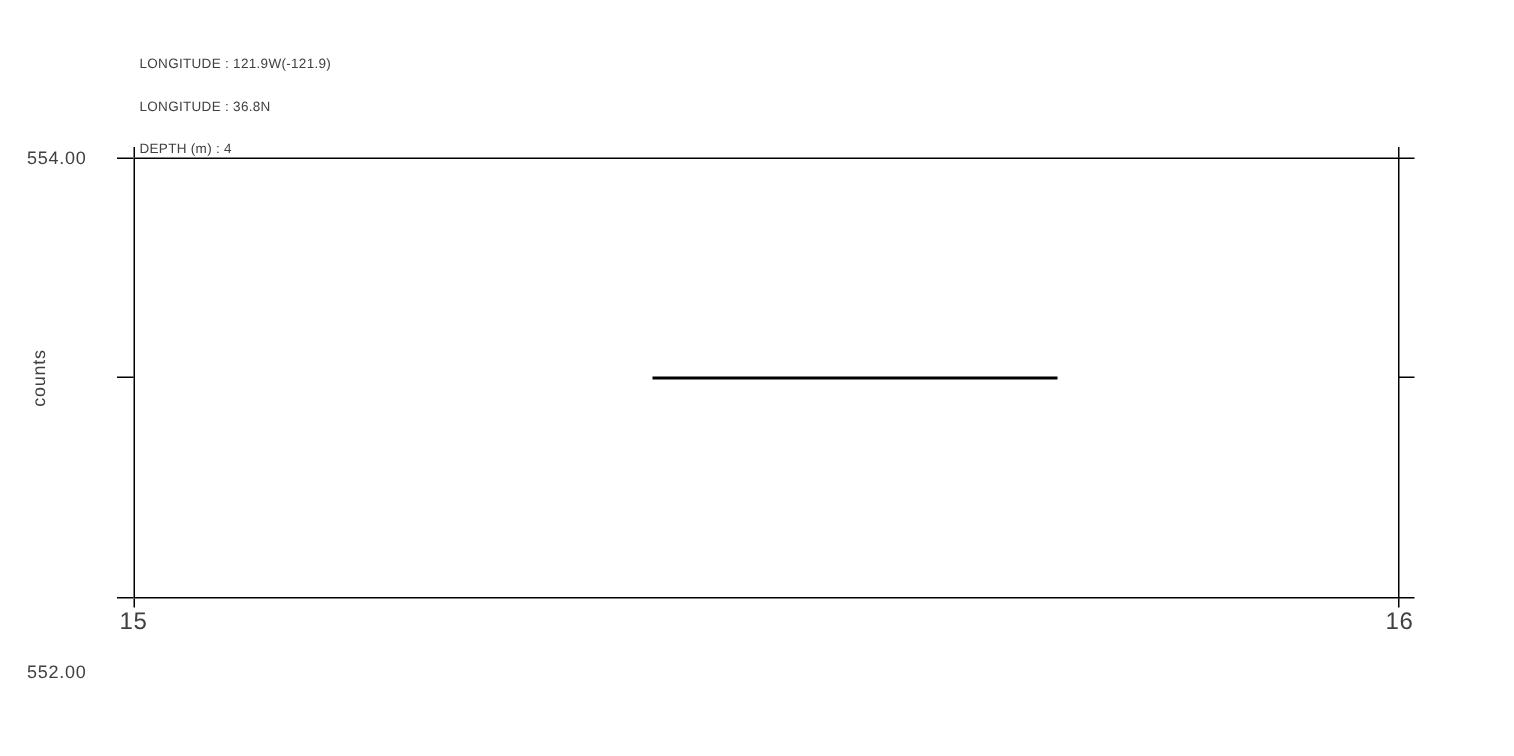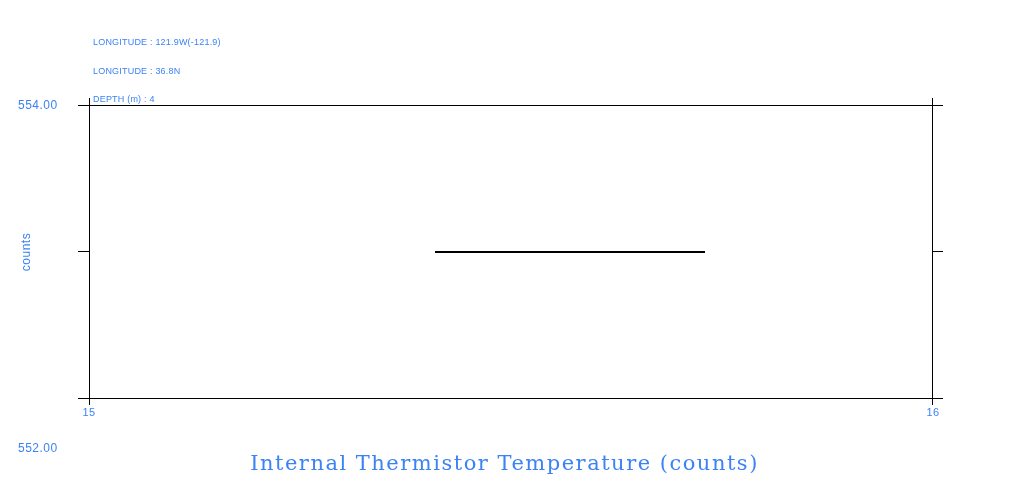--- a/index.html
+++ b/index.html
@@ -1,21 +1,21 @@
 <!DOCTYPE html>
 <html><head>
 <meta charset="utf-8">
 <style>
   html, body { margin: 0; padding: 0; background: #ffffff; }
   .canvas {
     position: relative;
     width: 1009px;
     height: 504px;
     background: #ffffff;
-    color: #3b82f6;
+    color: #404040;
     font-family: "Liberation Sans", sans-serif;
     overflow: hidden;
   }
   .info-block {
     position: absolute;
     left: 93px;
     top: 19px;
     font-size: 9px;
     line-height: 9.5px;
     letter-spacing: 0.2px;
@@ -56,21 +56,21 @@
     width: 58px;
     text-align: left;
     font-size: 12px;
     letter-spacing: 0.5px;
   }
   .xtick-label {
     position: absolute;
     width: 40px;
     top: 406px;
     text-align: center;
-    font-size: 11px;
+    font-size: 16px;
     letter-spacing: 0.5px;
   }
   .y-axis-label {
     position: absolute;
     left: 26px;
     top: 252px;
     transform: translate(-50%, -50%) rotate(-90deg);
     font-size: 12px;
     letter-spacing: 0.5px;
     white-space: nowrap;
@@ -125,15 +125,14 @@
   <div class="tick v" style="left:89px;  top:399px; height:6px;"></div>
   <div class="tick v" style="left:932px; top:399px; height:6px;"></div>
 
   <div class="ytick-label" style="top:98px;">554.00</div>
   <div class="ytick-label" style="top:408px;margin-top:33px;">552.00</div>
   <div class="xtick-label" style="left:69px;">15</div>
   <div class="xtick-label" style="left:913px;text-align:center;">16</div>
 
   <div class="y-axis-label">counts</div>
 
-  <div class="footer-title">Internal Thermistor Temperature (counts)</div>
 
 </div>
 
 </body></html>

